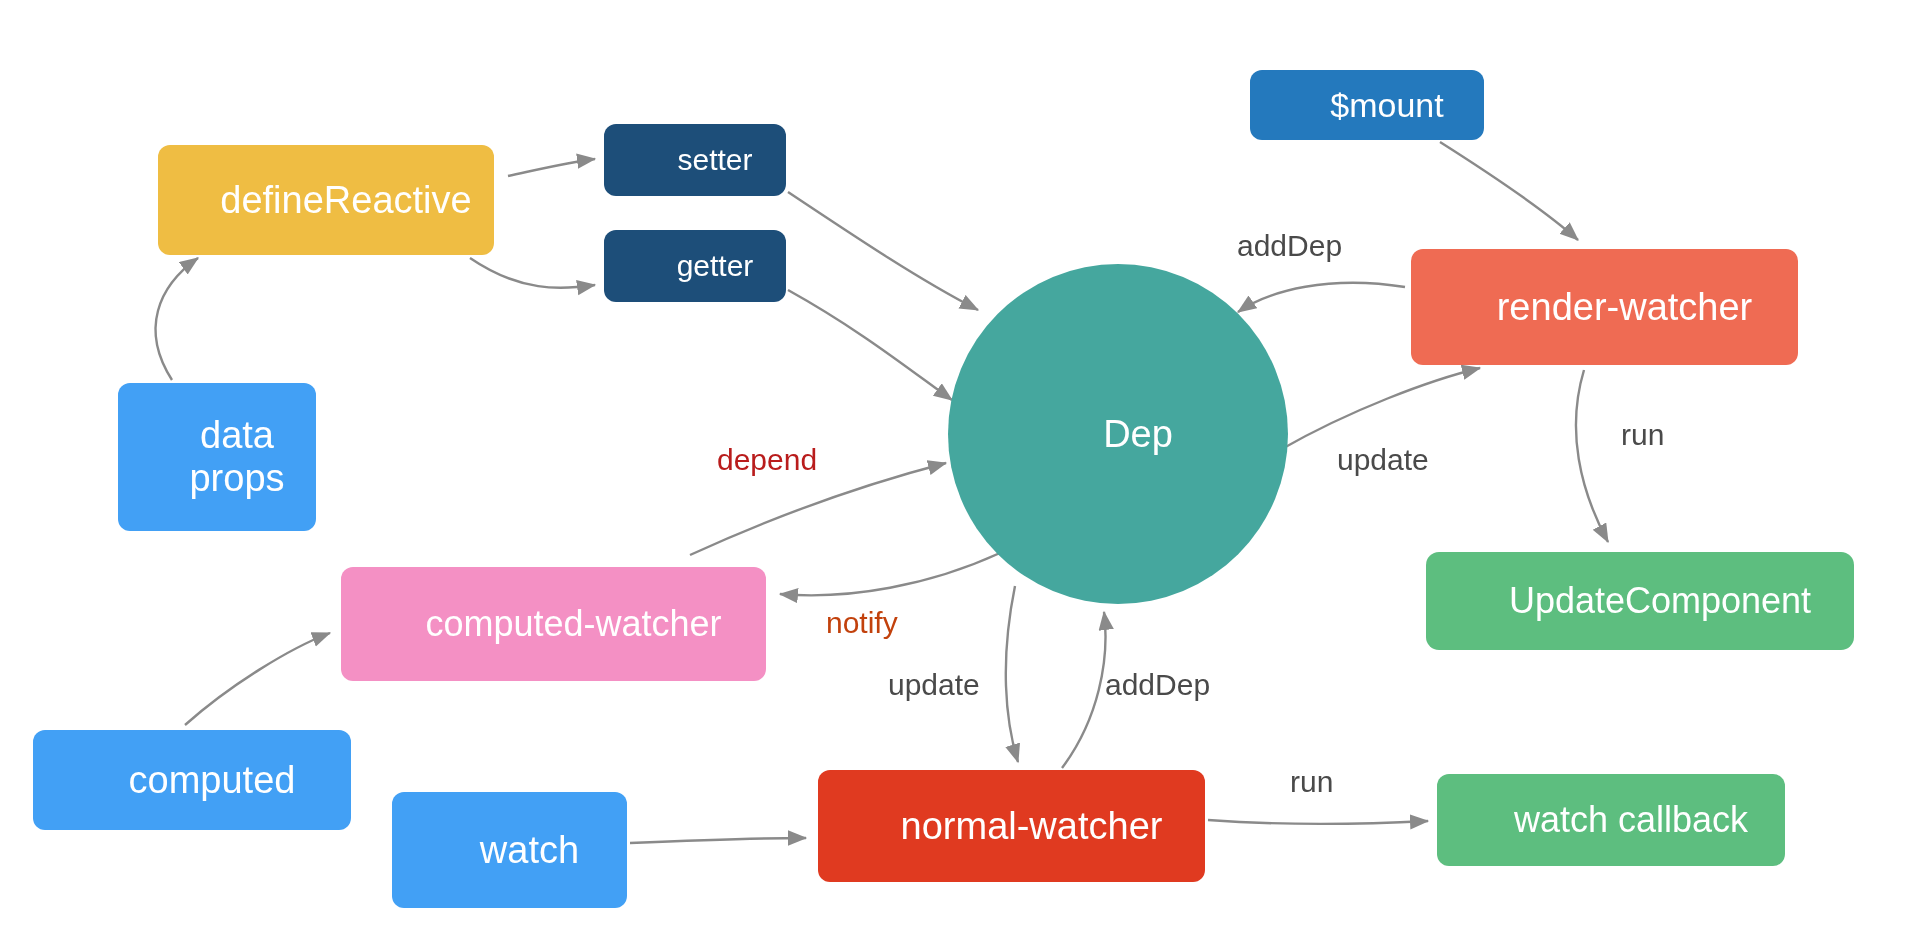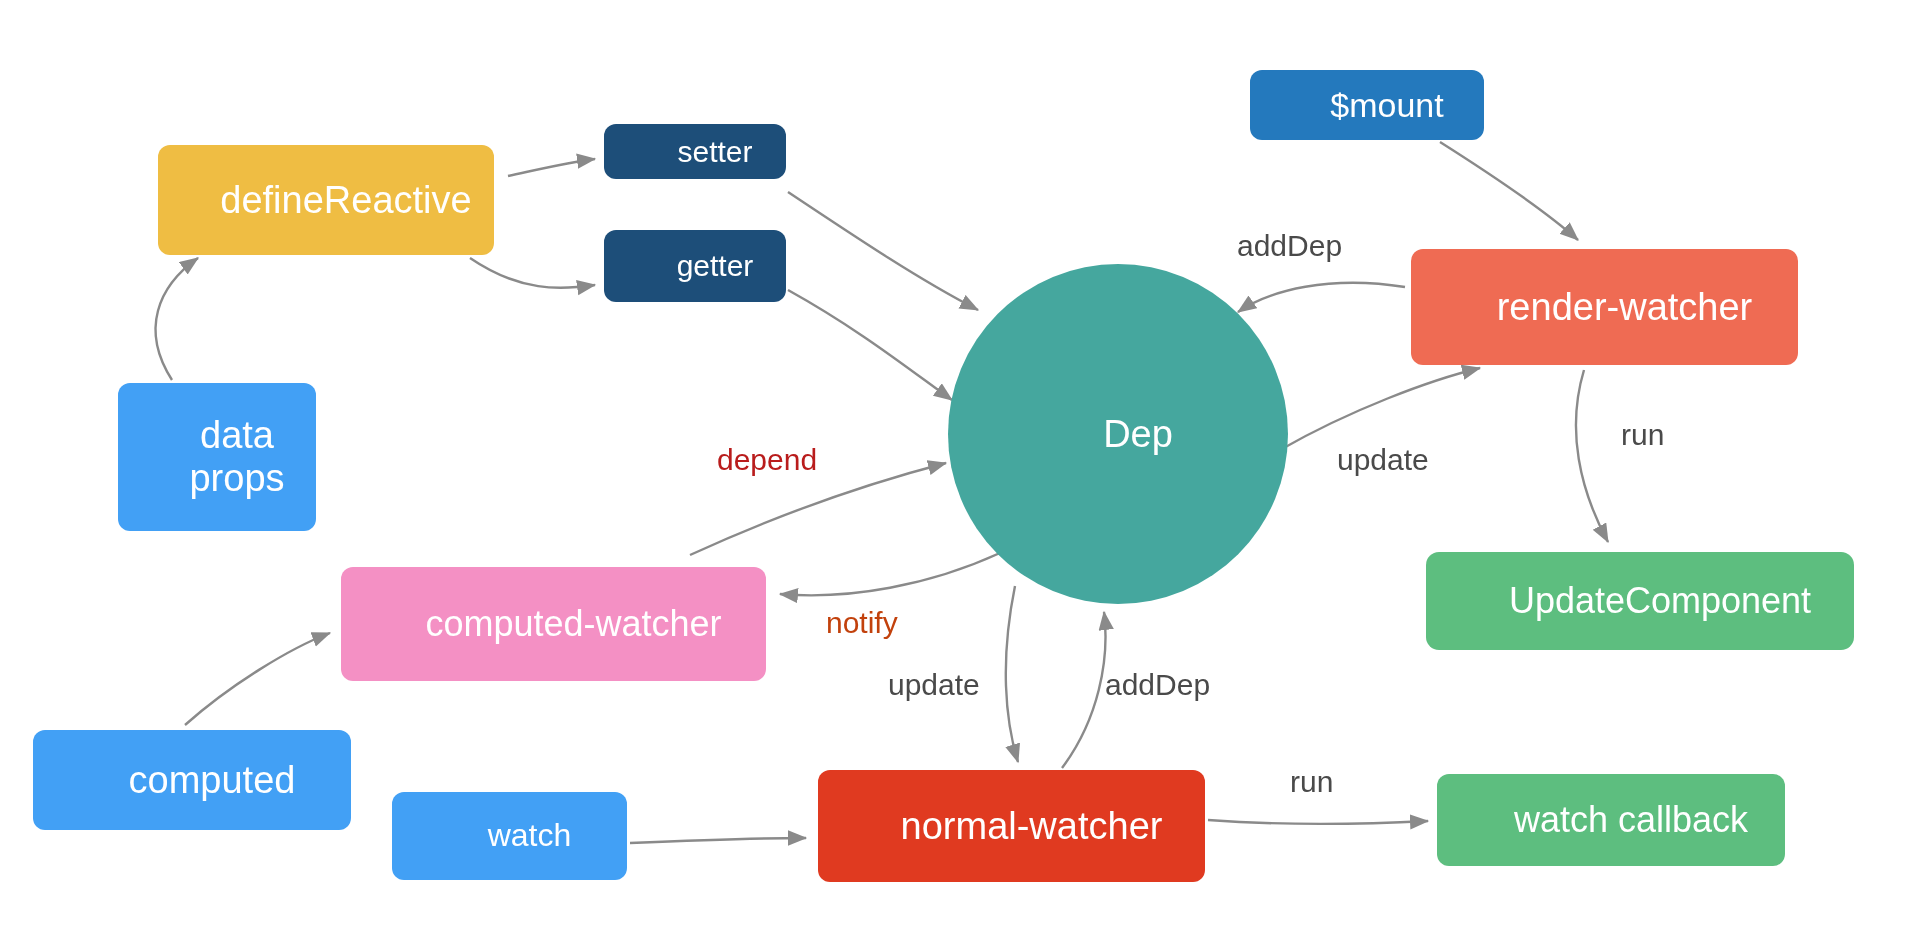--- a/index.html
+++ b/index.html
@@ -71,27 +71,27 @@
         <path d="M 1062 768 C 1098 720 1110 660 1104 612" fill="none" stroke="#8a8a8a" stroke-width="2.4" marker-end="url(#arrowhead)"></path>
         <path d="M 1208 820 C 1290 826 1370 824 1428 821" fill="none" stroke="#8a8a8a" stroke-width="2.4" marker-end="url(#arrowhead)"></path>
         <path d="M 1440 142 C 1500 180 1550 215 1578 240" fill="none" stroke="#8a8a8a" stroke-width="2.4" marker-end="url(#arrowhead)"></path>
         <path d="M 1405 287 C 1330 275 1270 290 1238 312" fill="none" stroke="#8a8a8a" stroke-width="2.4" marker-end="url(#arrowhead)"></path>
         <path d="M 1280 450 C 1350 410 1430 380 1480 368" fill="none" stroke="#8a8a8a" stroke-width="2.4" marker-end="url(#arrowhead)"></path>
         <path d="M 1584 370 C 1566 430 1580 490 1608 542" fill="none" stroke="#8a8a8a" stroke-width="2.4" marker-end="url(#arrowhead)"></path>
       </g>
   </svg>
   <div id="node-layer">
       <div class="node" style="left: 158px; top: 145px; width: 336px; height: 110px; background: rgb(239, 189, 67); font-size: 38px;">defineReactive</div>
-      <div class="node" style="left: 604px; top: 124px; width: 182px; height: 55px; background: rgb(29, 78, 121); font-size: 30px;">setter</div>
+      <div class="node" style="left: 604px; top: 124px; width: 182px; height: 72px; background: rgb(29, 78, 121); font-size: 30px;">setter</div>
       <div class="node" style="left: 604px; top: 230px; width: 182px; height: 72px; background: rgb(29, 78, 121); font-size: 30px;">getter</div>
       <div class="node" style="left: 118px; top: 383px; width: 198px; height: 148px; background: rgb(66, 160, 245); font-size: 38px;">data
 props</div>
       <div class="node" style="left: 341px; top: 567px; width: 425px; height: 114px; background: rgb(244, 144, 196); font-size: 36px;">computed-watcher</div>
       <div class="node" style="left: 33px; top: 730px; width: 318px; height: 100px; background: rgb(66, 160, 245); font-size: 38px;">computed</div>
-      <div class="node" style="left: 392px; top: 792px; width: 235px; height: 88px; background: rgb(66, 160, 245); font-size: 32px;">watch</div>
+      <div class="node" style="left: 392px; top: 792px; width: 235px; height: 116px; background: rgb(66, 160, 245); font-size: 38px;">watch</div>
       <div class="node circle" style="left: 948px; top: 264px; width: 340px; height: 340px; background: rgb(69, 167, 158); font-size: 38px;">Dep</div>
       <div class="node" style="left: 1250px; top: 70px; width: 234px; height: 70px; background: rgb(36, 121, 189); font-size: 34px;">$mount</div>
       <div class="node" style="left: 1411px; top: 249px; width: 387px; height: 116px; background: rgb(239, 107, 83); font-size: 38px;">render-watcher</div>
       <div class="node" style="left: 1426px; top: 552px; width: 428px; height: 98px; background: rgb(93, 190, 127); font-size: 36px; border-radius: 13px;">UpdateComponent</div>
       <div class="node" style="left: 818px; top: 770px; width: 387px; height: 112px; background: rgb(224, 58, 32); font-size: 38px;">normal-watcher</div>
       <div class="node" style="left: 1437px; top: 774px; width: 348px; height: 92px; background: rgb(93, 190, 127); font-size: 36px;">watch callback</div>
     </div>
   <div id="label-layer">
       <div class="edge-label" style="left: 717px; top: 443px; color: #b91c1c;">depend</div>
       <div class="edge-label" style="left: 826px; top: 606px; color: #c2410c;">notify</div>

